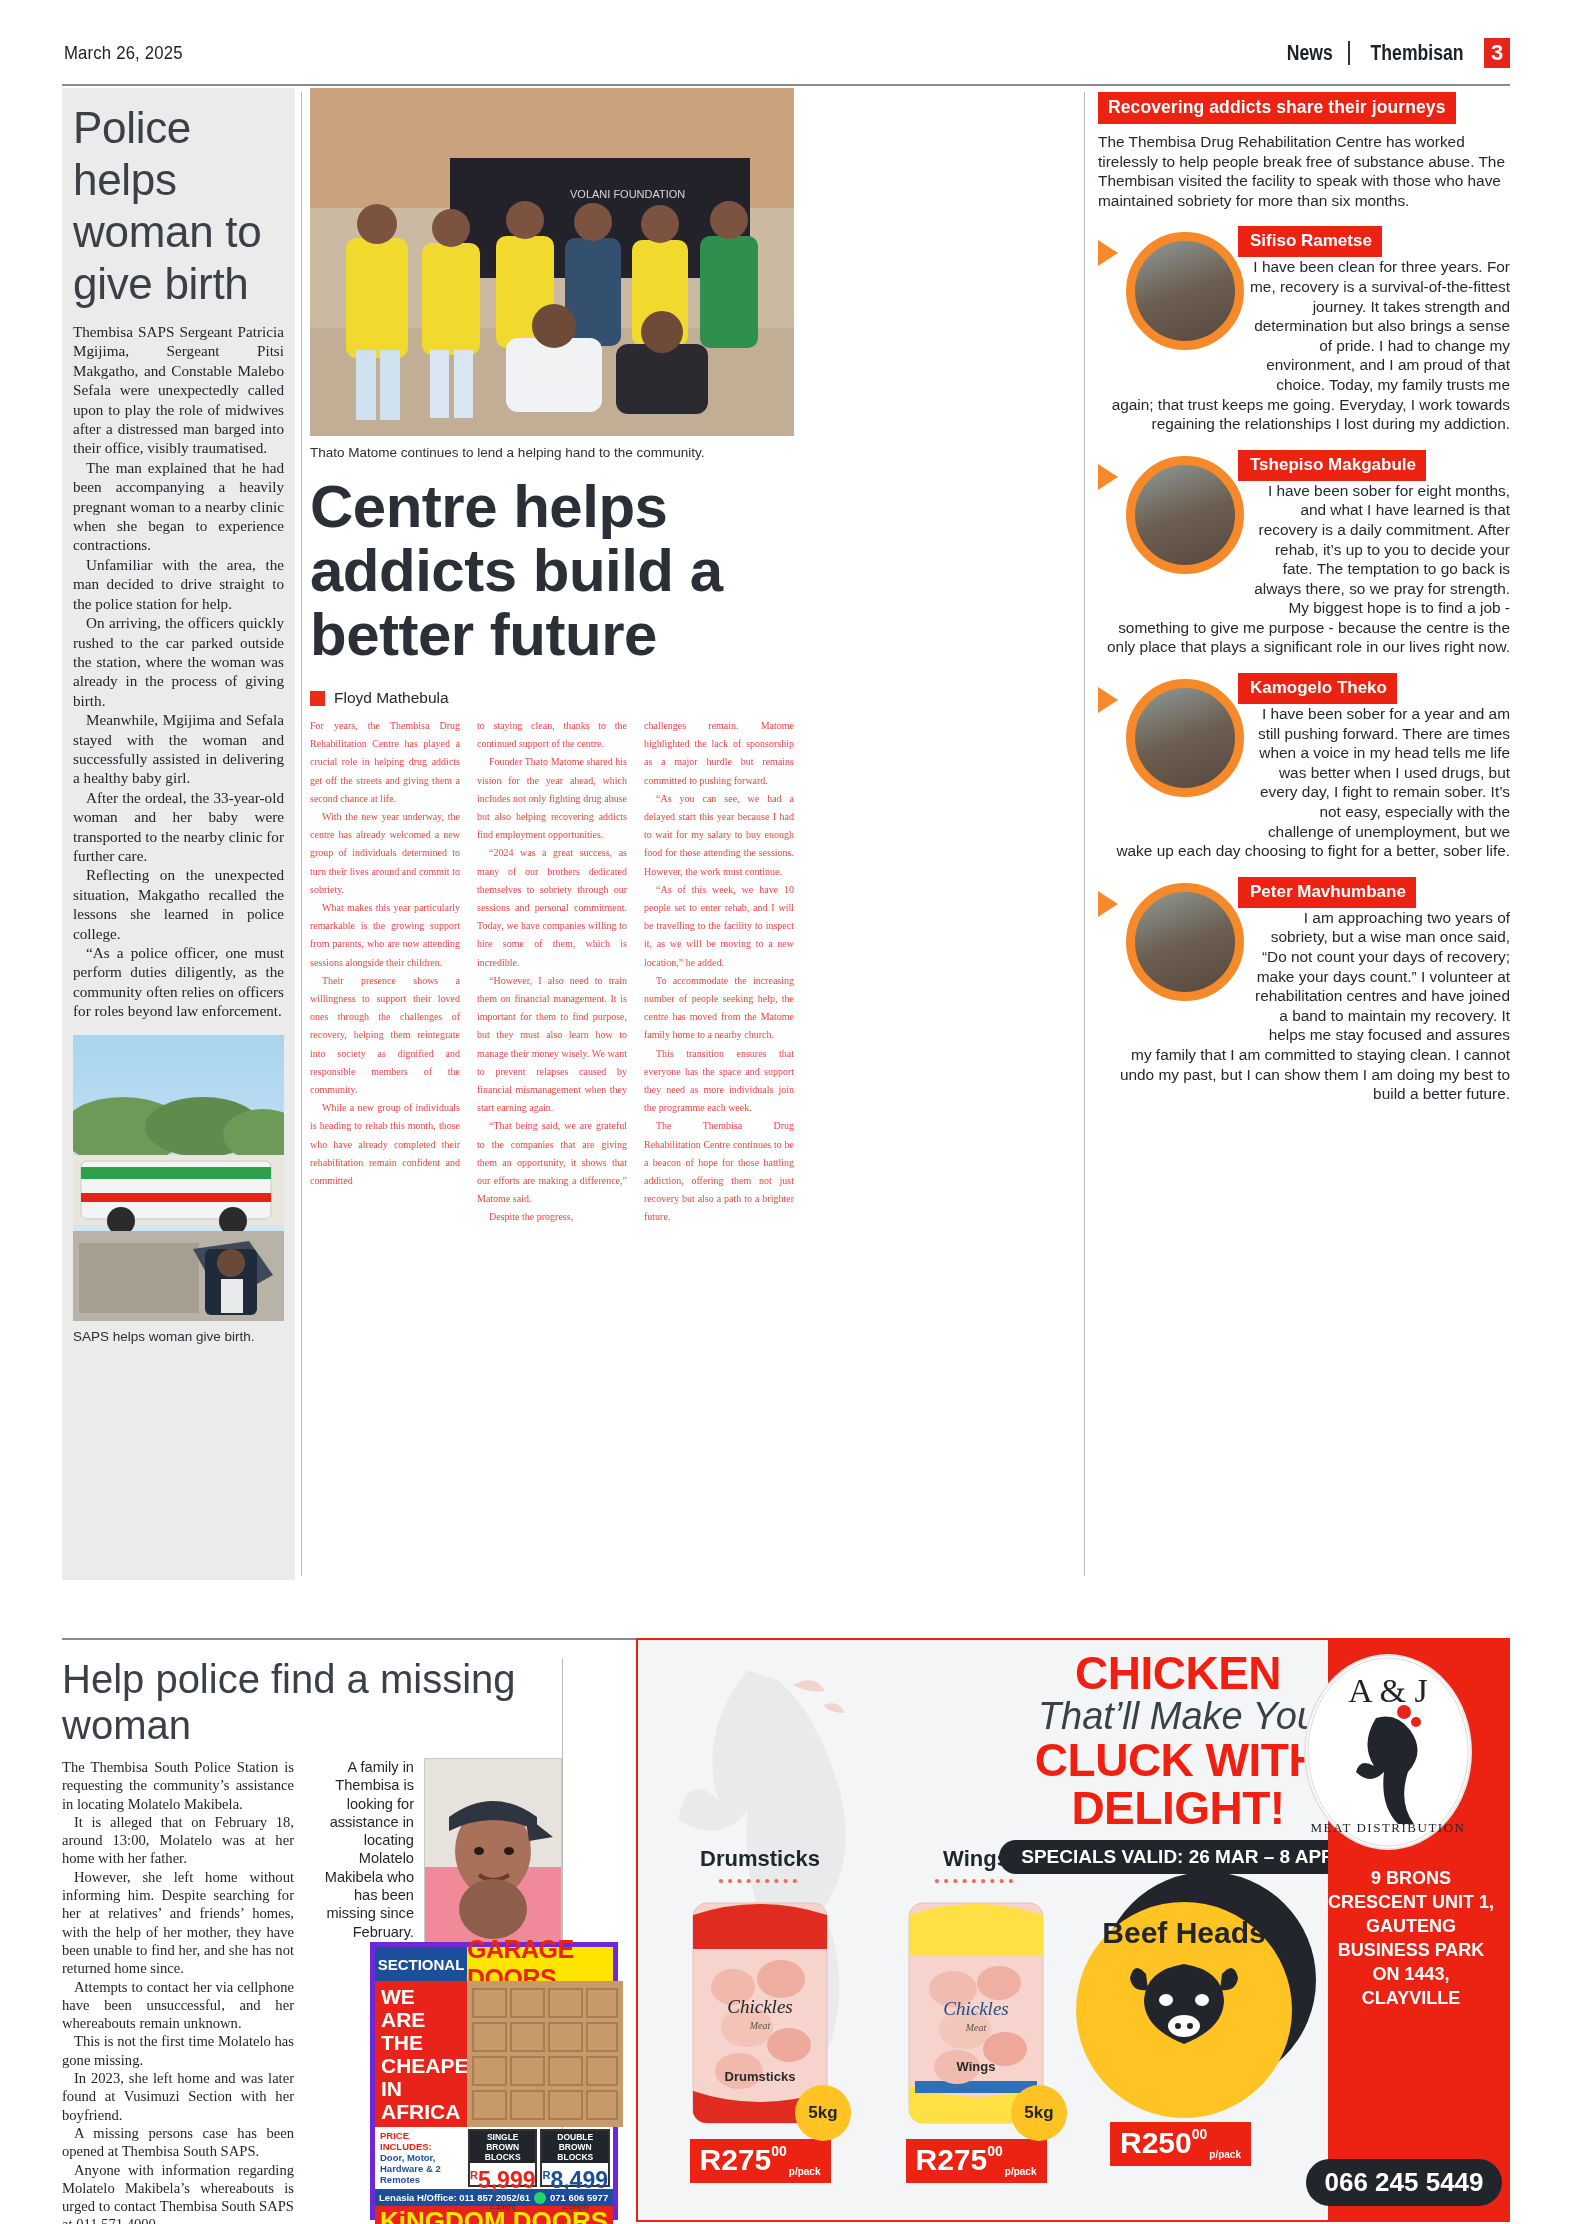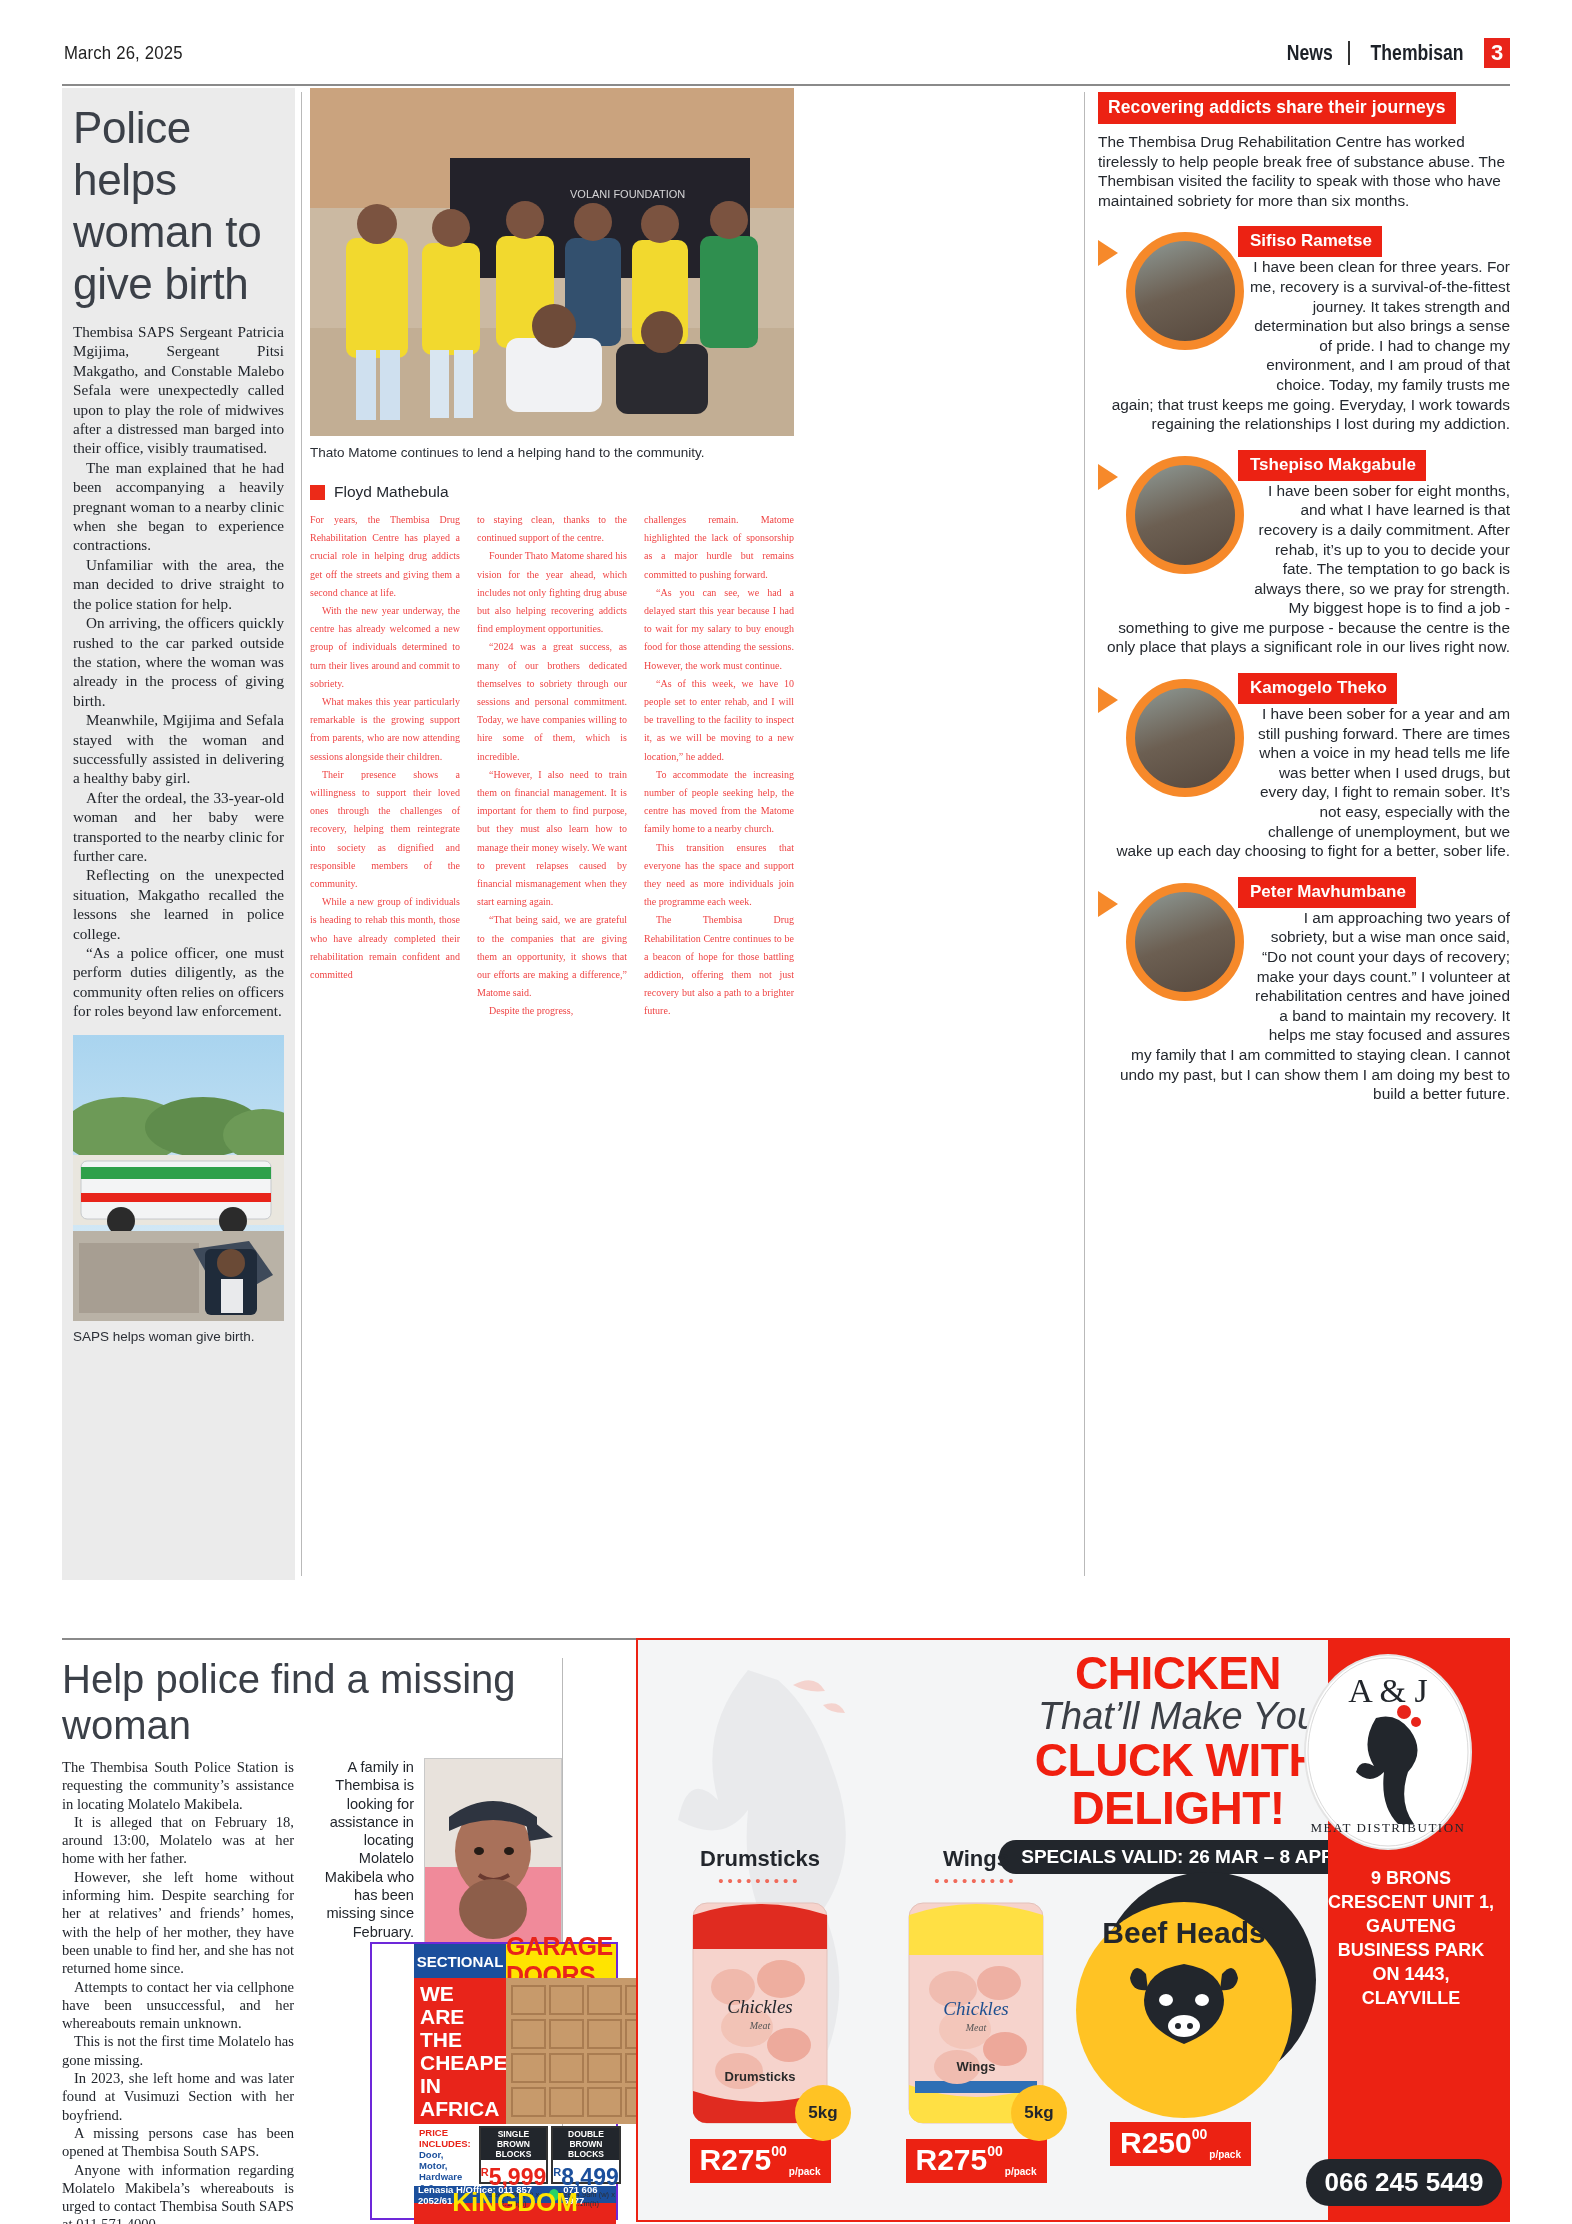--- a/index.html
+++ b/index.html
@@ -115,21 +115,21 @@
   .mc { width: 232px; font-family: "Liberation Serif", serif;
     font-size: 14.6px; line-height: 18.3px; text-align: justify; color: #22262c; }
   .mc p { text-indent: 12px; }
   .mc p.first { text-indent: 0; }
   .mc2 { width: 110px; font-family: "Liberation Sans", sans-serif;
     font-size: 14.6px; line-height: 18.3px; text-align: right; color: #22262c; }
   .miss-photo { width: 138px; height: 186px; border: 1px solid #c9c9c9;
     background-image: linear-gradient(170deg,#e9e2dc 0%,#d7bfb4 40%,#b98d80 70%,#e7b7b0 100%); }
 
   
-  .ad-doors { position: absolute; left: 308px; top: 304px; width: 248px; height: 278px; border: 2px solid #6d28d9; padding-left: 42px; }
+  .ad-doors { position: absolute; left: 308px; top: 304px; width: 248px; height: 278px; border: 5px solid #6d28d9; }
   .ad-chicken { position: absolute; left: 574px; top: 0px; width: 874px; height: 584px; border: 2px solid #ec2213; background: #f4f5f6; overflow: hidden; }
   .gd-title { color: #e8241a; font-weight: bold; font-size: 25px;
     font-family: "Liberation Sans Narrow", "Liberation Sans", sans-serif;
     -webkit-text-stroke: 0; letter-spacing: -.5px; }
 
   .pricepill { background:#fff; border:2px solid #333; }
   .kd { background:#e8241a; color:#ffe400; font-weight:bold; font-size:26px;
        font-family:"Liberation Sans Narrow","Liberation Sans",sans-serif; text-align:center; }
 
   .ck-head1 { color:#f01f0f; font-weight:bold; font-size:46px; line-height:46px;
@@ -244,20 +244,21 @@
           <circle cx="419" cy="132" r="19" fill="#7b5340"></circle>
 
           <rect x="196" y="250" width="96" height="74" rx="12" fill="#f1f2f4"></rect>
           <circle cx="244" cy="238" r="22" fill="#6e4b39"></circle>
           <rect x="306" y="256" width="92" height="70" rx="12" fill="#2a2a30"></rect>
           <circle cx="352" cy="244" r="21" fill="#6e4b39"></circle>
         </g>
       </svg>
     </div>
     <div class="hero-cap">Thato Matome continues to lend a helping hand to the community.</div>
+    <div class="big-head">Centre helps addicts build a better future</div>
     <div class="byline">
       <span class="sq"></span>
       <span class="nm">Floyd Mathebula</span>
     </div>
     <div class="three">
       <div class="c">
         <p class="first">For years, the Thembisa Drug Rehabilitation Centre has played a crucial role in helping drug addicts get off the streets and giving them a second chance at life.</p>
         <p>With the new year underway, the centre has already welcomed a new group of individuals determined to turn their lives around and commit to sobriety.</p>
         <p>What makes this year particularly remarkable is the growing support from parents, who are now attending sessions alongside their children.</p>
         <p>Their presence shows a willingness to support their loved ones through the challenges of recovery, helping them reintegrate into society as dignified and responsible members of the community.</p>

